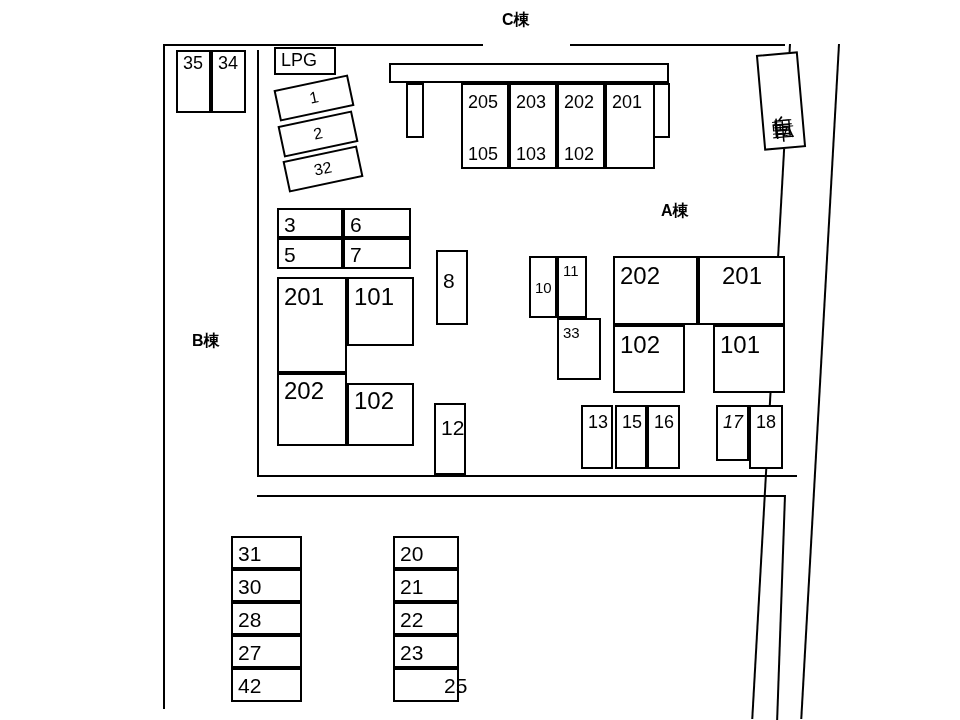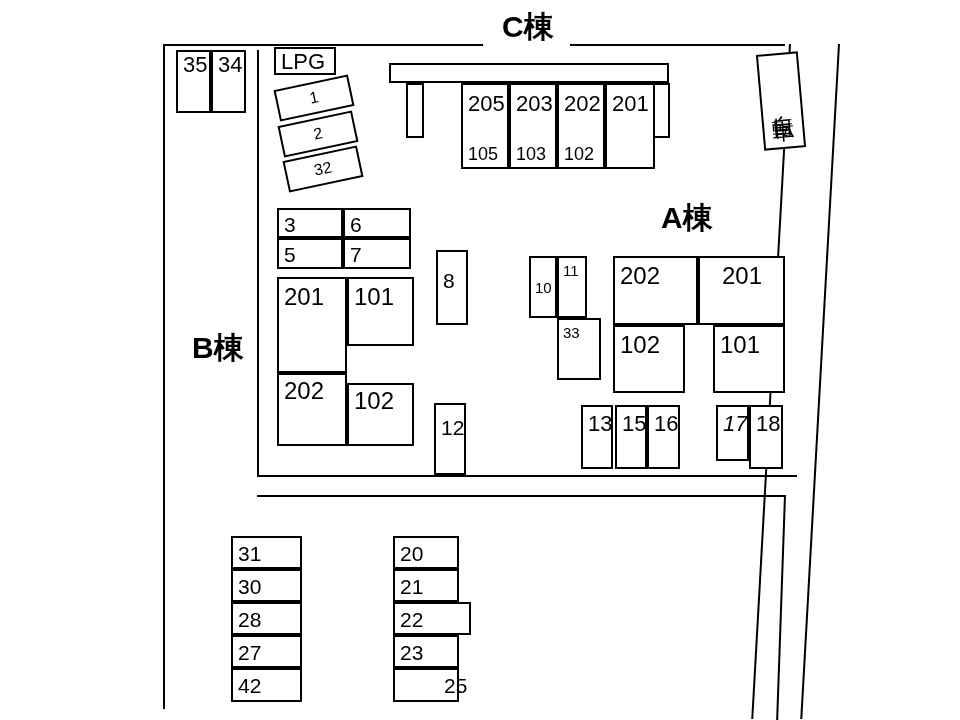--- a/index.html
+++ b/index.html
@@ -30,21 +30,21 @@
   .box > .lbl {
     position: absolute;
     left: 5px;
     top: 2px;
     line-height: 1;
     white-space: nowrap;
   }
 
   
   .s-sm  > .lbl { font-size: 15px; }
-  .s-md  > .lbl { font-size: 22px; }
+  .s-md  > .lbl { font-size: 18px; }
   .s-lg  > .lbl { font-size: 21px; }
   .s-xl  > .lbl { font-size: 24px; }
 
   
   .lbl-bottom {
     position: absolute;
     left: 5px;
     bottom: 4px;
     line-height: 1;
     white-space: nowrap;
@@ -56,21 +56,21 @@
     left: 0; right: 0; top: 50%;
     transform: translateY(-50%);
     text-align: center;
     line-height: 1;
     white-space: nowrap;
   }
 
   
   .bldg-name {
     position: absolute;
-    font-size: 30px;
+    font-size: 16px;
     font-weight: bold;
     color: #000;
     line-height: 1;
     white-space: nowrap;
     background: #fff;
     padding: 0 6px;
   }
 
   
   .line {
@@ -264,21 +264,21 @@
   <div class="box s-lg" style="left:231px; top:668px; width:71px; height:34px;">
     <span class="lbl" style="top:5px;">42</span>
   </div>
 
   <div class="box s-lg" style="left:393px; top:536px; width:66px; height:33px;">
     <span class="lbl" style="top:5px;">20</span>
   </div>
   <div class="box s-lg" style="left:393px; top:569px; width:66px; height:33px;">
     <span class="lbl" style="top:5px;">21</span>
   </div>
-  <div class="box s-lg" style="left:393px; top:602px; width:78px; height:33px;">
+  <div class="box s-lg" style="left:393px; top:602px; width:66px; height:33px;">
     <span class="lbl" style="top:5px;">22</span>
   </div>
   <div class="box s-lg" style="left:393px; top:635px; width:66px; height:33px;">
     <span class="lbl" style="top:5px;">23</span>
   </div>
   <div class="box s-lg" style="left:393px; top:668px; width:66px; height:34px;">
     <span class="lbl" style="top:5px;margin-left:44px;">25</span>
   </div>
 
 </div>

